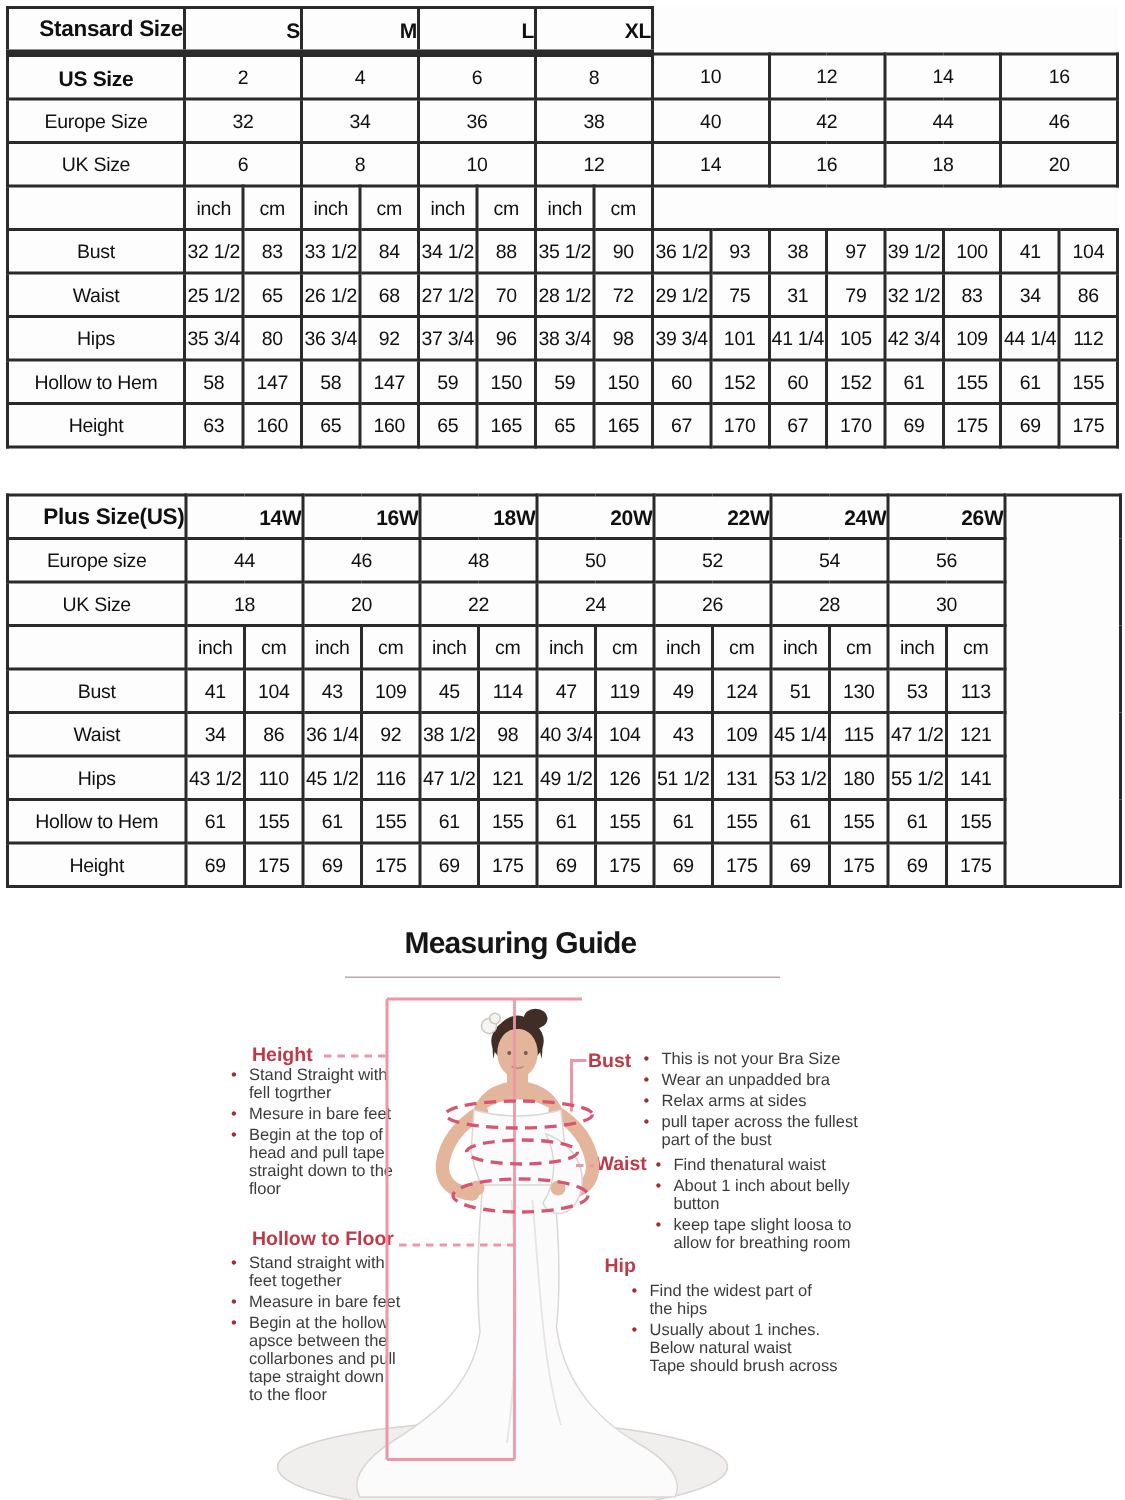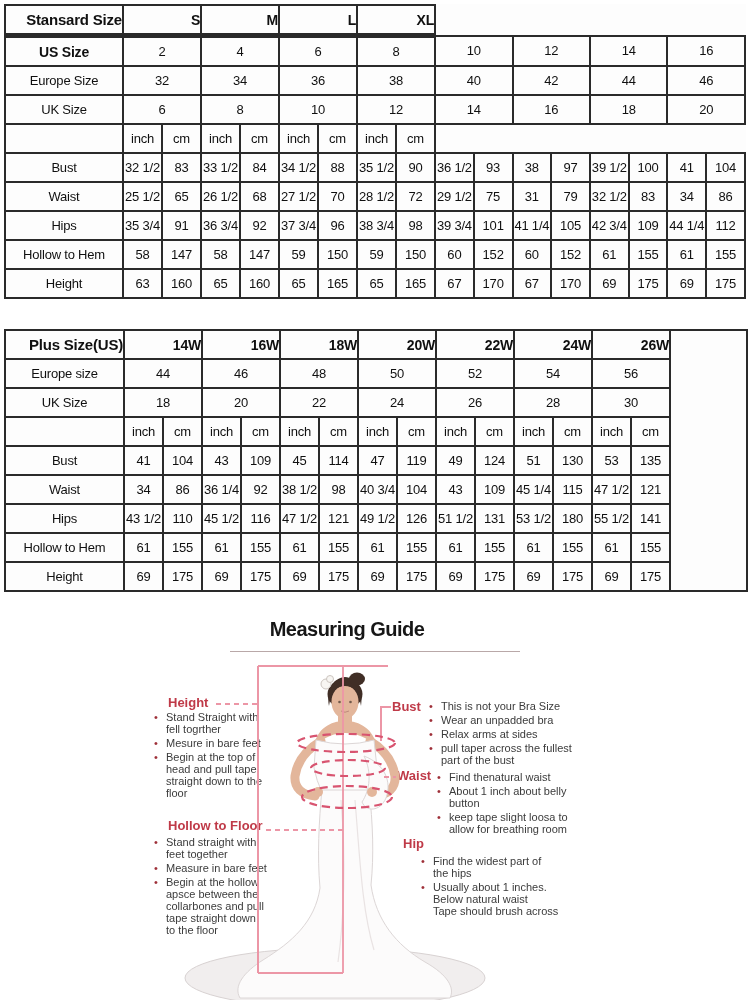--- a/index.html
+++ b/index.html
@@ -165,21 +165,21 @@
           <td class="val">31</td>
           <td class="val">79</td>
           <td class="val">32 1/2</td>
           <td class="val">83</td>
           <td class="val">34</td>
           <td class="val">86</td>
         </tr>
         <tr>
           <td class="row-label">Hips</td>
           <td class="val">35 3/4</td>
-          <td class="val">91</td>
+          <td class="val">80</td>
           <td class="val">36 3/4</td>
           <td class="val">92</td>
           <td class="val">37 3/4</td>
           <td class="val">96</td>
           <td class="val">38 3/4</td>
           <td class="val">98</td>
           <td class="val">39 3/4</td>
           <td class="val">101</td>
           <td class="val">41 1/4</td>
           <td class="val">105</td>
@@ -305,21 +305,21 @@
           <td class="val">109</td>
           <td class="val">45</td>
           <td class="val">114</td>
           <td class="val">47</td>
           <td class="val">119</td>
           <td class="val">49</td>
           <td class="val">124</td>
           <td class="val">51</td>
           <td class="val">130</td>
           <td class="val">53</td>
-          <td class="val">135</td>
+          <td class="val">113</td>
         </tr>
         <tr>
           <td class="row-label">Waist</td>
           <td class="val">34</td>
           <td class="val">86</td>
           <td class="val">36 1/4</td>
           <td class="val">92</td>
           <td class="val">38 1/2</td>
           <td class="val">98</td>
           <td class="val">40 3/4</td>

